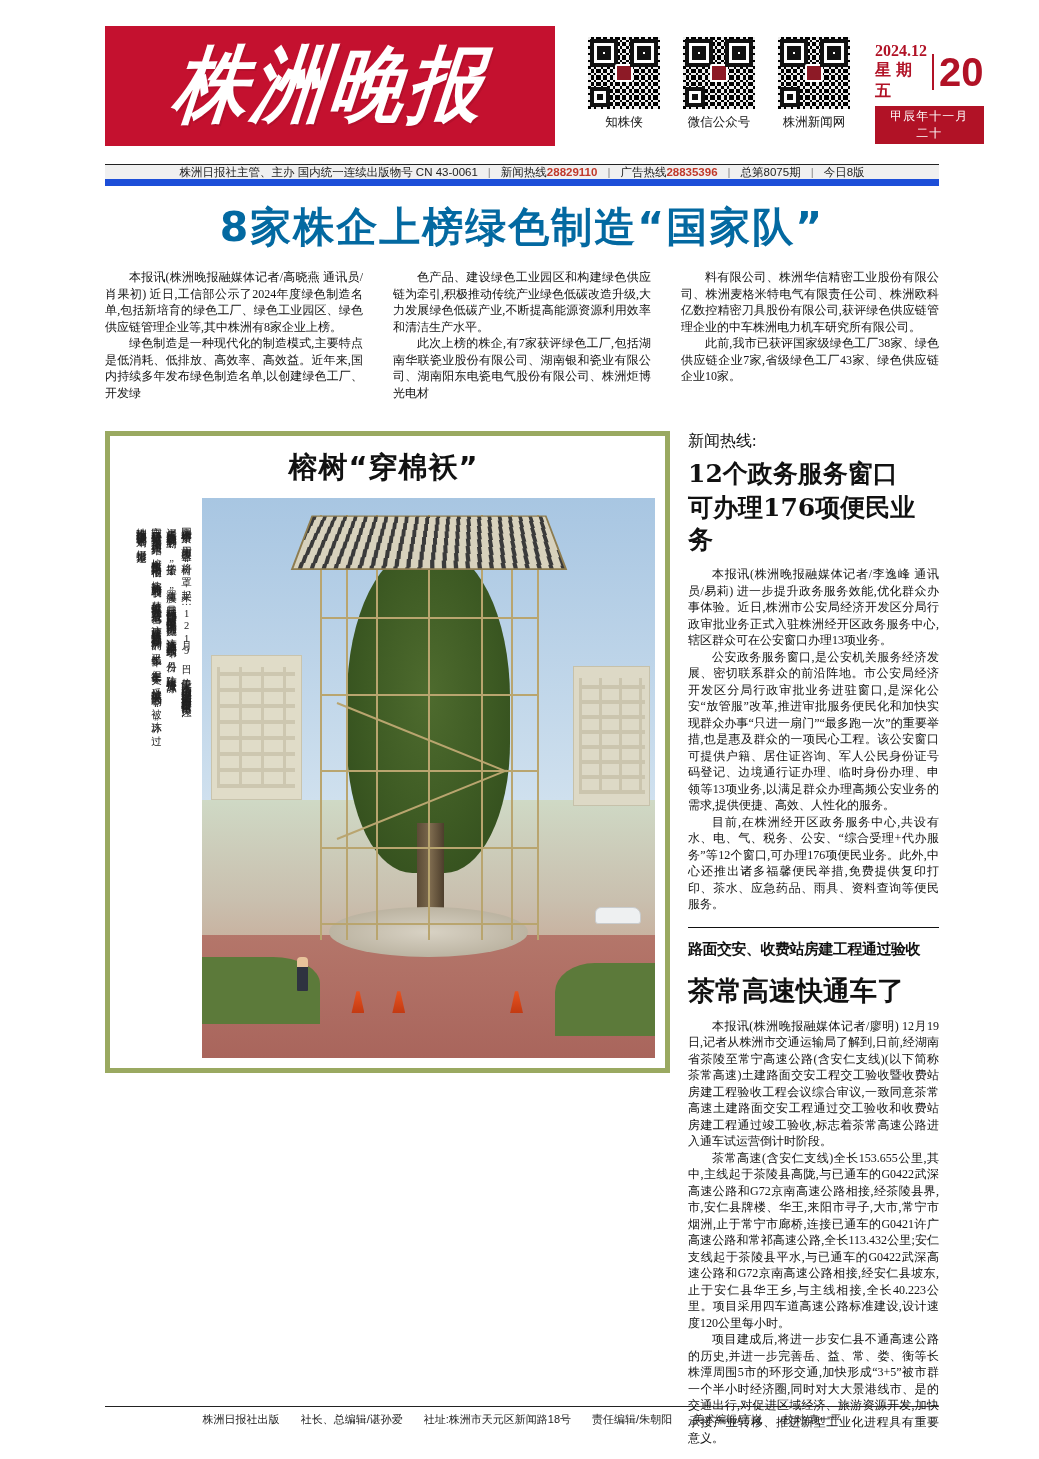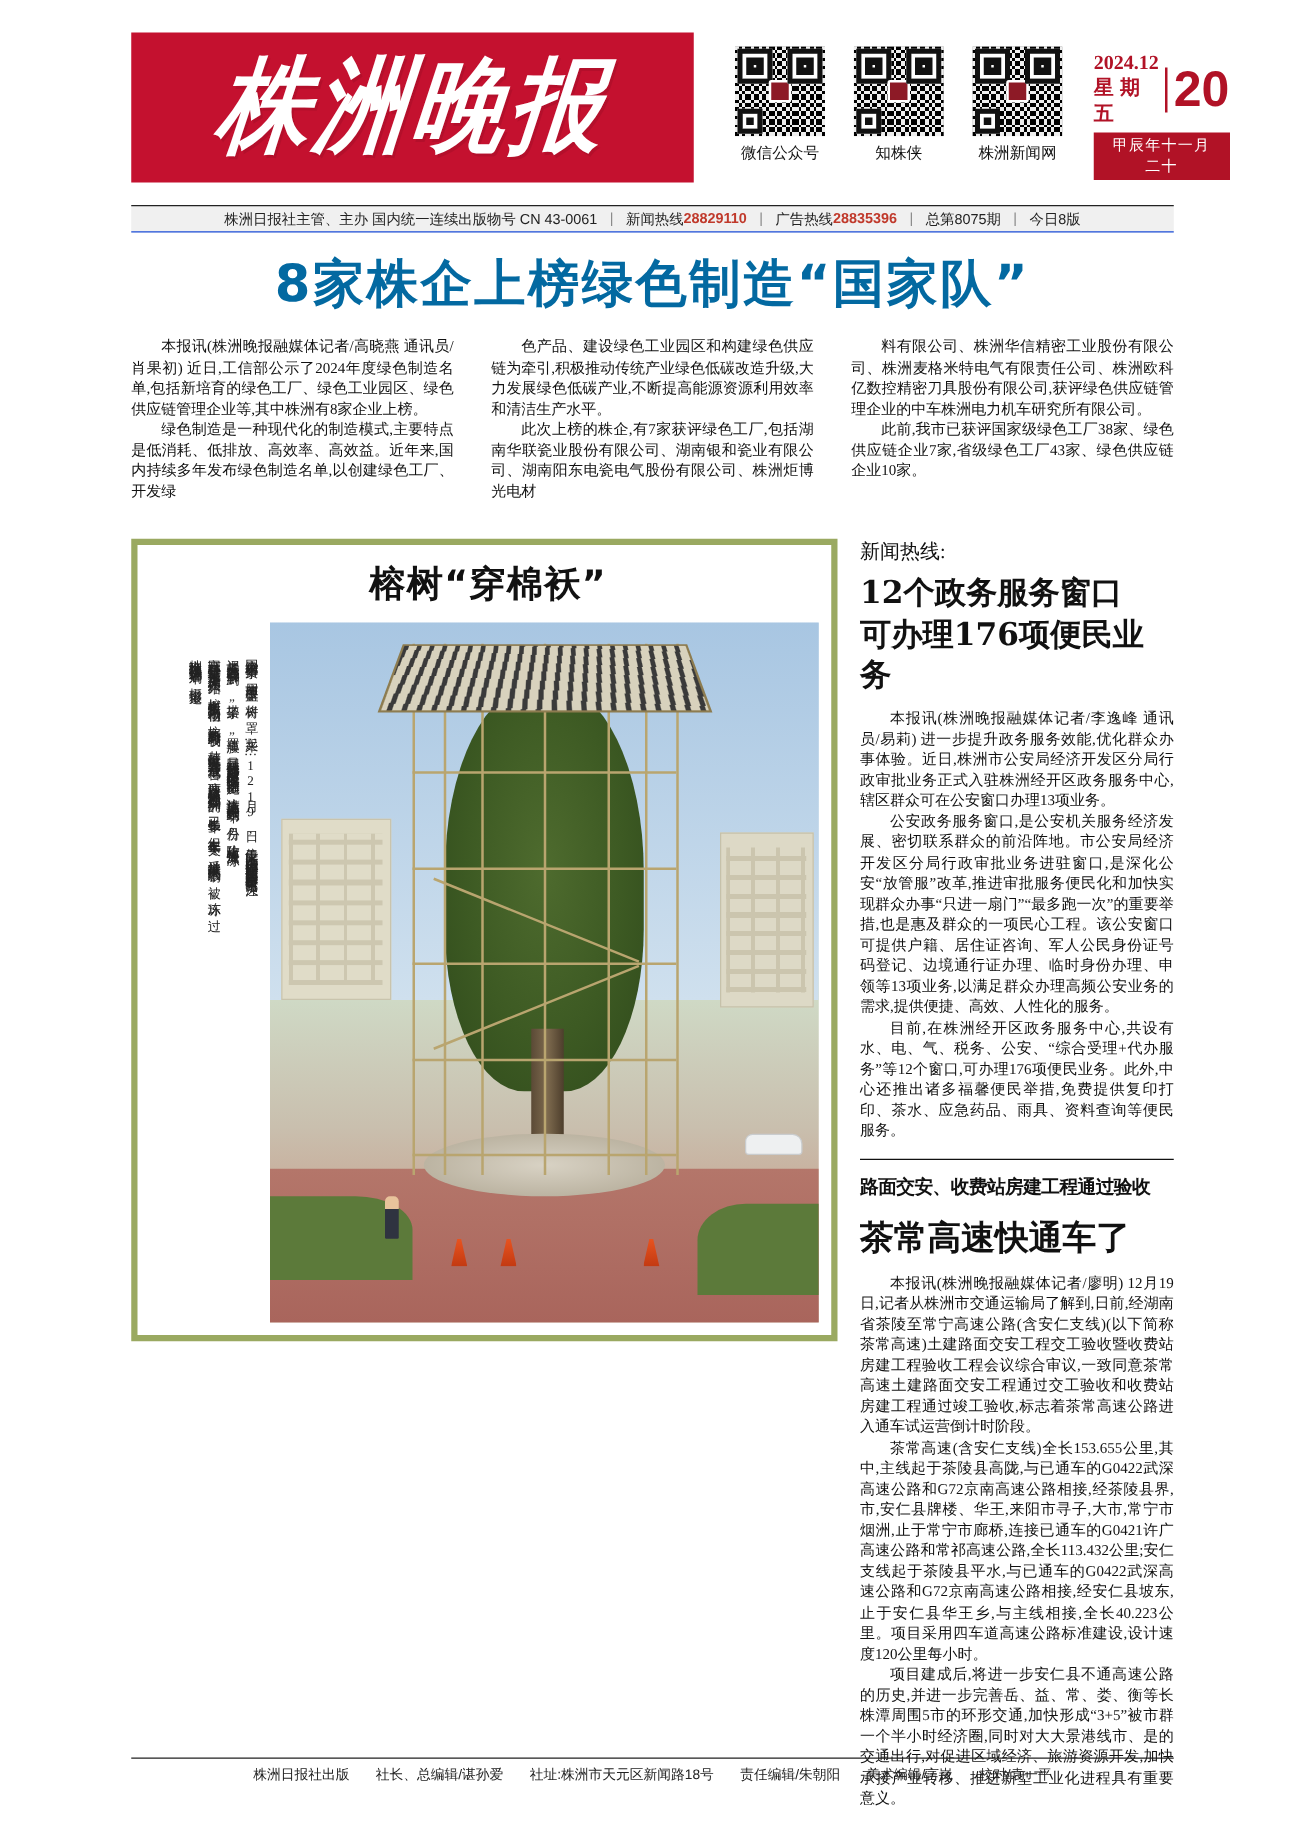--- a/index.html
+++ b/index.html
@@ -59,41 +59,41 @@
   .date-week { font-size: 16px; font-weight: bold; color: #b11226; font-family: "Liberation Sans", sans-serif; letter-spacing: 5px; }
   .date-sep { width: 2px; height: 36px; background: #b11226; margin: 0 5px; }
   .date-day { font-size: 40px; font-weight: bold; color: #b11226; font-family: "Liberation Sans", sans-serif; line-height: 36px; }
   .date-lunar {
     background: #b11226; color: #fff; font-size: 12px; text-align: center;
     padding: 2px 13px; margin-top: 4px; letter-spacing: 1px; font-family: "Liberation Sans", sans-serif;
   }
 
   
   .infobar {
-    margin: 4px 100px 0 105px; border-top: 1px solid #222; border-bottom: 1px solid #1d4ed8;
+    margin: 4px 100px 0 105px; border-top: 1px solid #222; border-bottom: 7px solid #1d4ed8;
     background: #f0f0f0; height: 22px; display: flex; align-items: center; justify-content: center;
     font-size: 11.5px; font-family: "Liberation Sans", sans-serif; color: #222;
   }
   .infobar span { white-space: nowrap; }
   .ib-sep { margin: 0 10px; color: #888; }
   .ib-red { color: #c0392b; font-weight: bold; }
 
   
   .lead { margin: 14px 100px 0 105px; }
   .lead-title {
     text-align: center; font-size: 41px; font-weight: bold; letter-spacing: 2px;
     font-family: "DejaVu Sans", "Liberation Sans", sans-serif; color: #0369a1; margin-bottom: 14px;
   }
   .lead-cols { display: flex; gap: 30px; font-size: 12px; line-height: 16.5px; text-align: justify; }
   .lead-col { flex: 1; }
   .lead-col p { margin: 0; text-indent: 2em; }
 
   
   .mid { display: flex; margin: 30px 100px 0 105px; align-items: flex-start; }
-  .photo-block { width: 565px; border: 5px solid #9aa961; padding: 8px 10px 10px 16px; position: relative; }
+  .photo-block { width: 565px; border: 5px solid #9aa961; padding: 8px 10px 10px 2px; position: relative; }
   .photo-title {
     text-align: center; font-size: 29px; font-weight: bold; letter-spacing: 1px;
     font-family: "DejaVu Sans", "Liberation Sans", sans-serif; margin: 4px 0 10px 0;
   }
   .photo-row { display: flex; gap: 8px; }
   .photo-caption {
     width: 82px; flex: none;
     writing-mode: vertical-rl; text-orientation: upright;
     font-size: 10.5px; line-height: 15px; letter-spacing: 1px;
     height: 560px; color: #222; font-family: "Liberation Serif", serif;
@@ -166,28 +166,28 @@
     <div class="logo-box">
       <div class="logo-text">株洲晚报</div>
     </div>
 
     <div class="qr-area">
       <div class="qr-item">
         <div class="qr-img">
             <span class="qr-eye3"></span>
             <span class="qr-center"></span>
           </div>
-        <div class="qr-label">微信公众号</div>
+        <div class="qr-label">知株侠</div>
       </div>
       <div class="qr-item">
         <div class="qr-img">
             <span class="qr-eye3"></span>
             <span class="qr-center"></span>
           </div>
-        <div class="qr-label">知株侠</div>
+        <div class="qr-label">微信公众号</div>
       </div>
       <div class="qr-item">
         <div class="qr-img">
             <span class="qr-eye3"></span>
             <span class="qr-center"></span>
           </div>
         <div class="qr-label">株洲新闻网</div>
       </div>
     </div>
 

